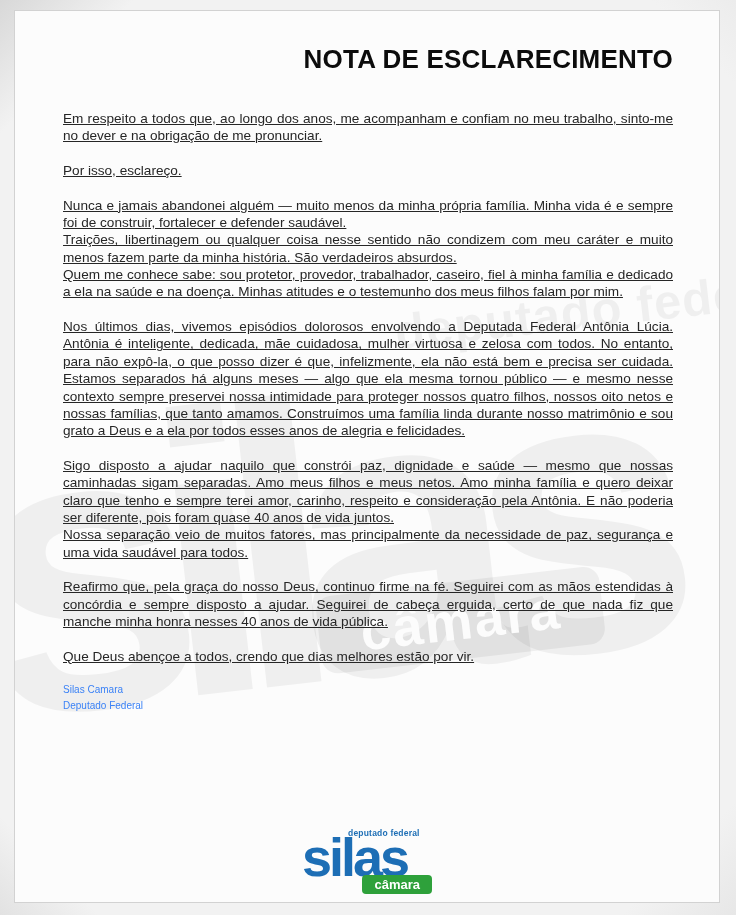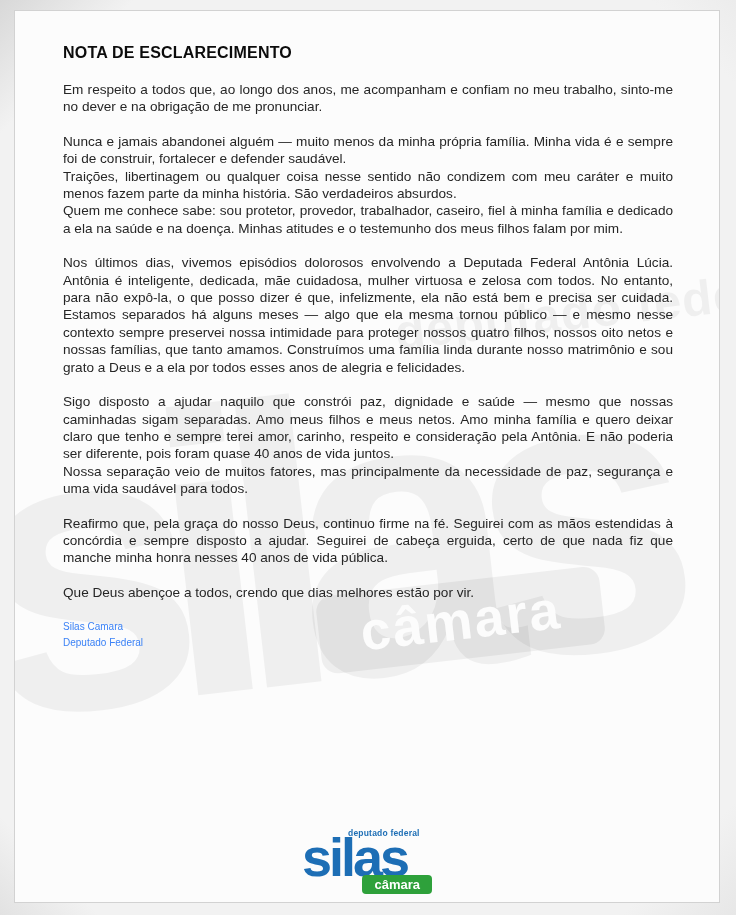--- a/index.html
+++ b/index.html
@@ -21,22 +21,22 @@
   .watermark{
     position:absolute;z-index:1;left:-45px;top:276px;width:900px;height:440px;
     transform:rotate(-6.5deg);color:rgba(0,0,0,0.05);pointer-events:none;
   }
   .wm-tagline{position:absolute;top:16px;left:445px;font-size:49px;font-weight:bold;letter-spacing:1px;white-space:nowrap;}
   .wm-word{position:absolute;top:44px;left:0;font-size:400px;font-weight:bold;letter-spacing:-42px;line-height:1;white-space:nowrap;}
   .wm-badge{position:absolute;top:298px;left:335px;font-size:54px;font-weight:bold;letter-spacing:2px;
     background:rgba(0,0,0,0.055);color:#fcfcfc;padding:8px 42px;border-radius:16px;}
   
   .content{position:relative;z-index:2;padding:33px 46px 0 48px;}
-  .title{margin:0 0 19px 0;text-align:left;font-size:16px;font-weight:bold;letter-spacing:.2px;color:#0c0c0c;}
-  .content p{margin:0;font-size:13.6px;line-height:17.35px;text-align:justify;color:#262626;}
+  .title{margin:0 0 35px 0;text-align:right;font-size:26px;font-weight:bold;letter-spacing:.2px;color:#0c0c0c;}
+  .content p{margin:0;font-size:13.6px;line-height:17.35px;text-align:justify;color:#262626;text-decoration:underline;}
   .pgroup{margin-bottom:17.35px;}
   .signature{font-weight:normal;font-size:10px;line-height:16px;color:#3b82f6;}
   
   .logo{position:absolute;z-index:2;left:50%;bottom:8px;transform:translateX(-50%);width:130px;height:66px;}
   .logo-tagline{position:absolute;top:0;left:46px;font-size:8.5px;font-weight:bold;letter-spacing:.2px;white-space:nowrap;color:#1d6eb5;}
   .logo-word{position:absolute;top:2px;left:0;font-size:54px;font-weight:800;letter-spacing:-3px;line-height:1;color:#1d6eb5;}
   .logo-badge{position:absolute;bottom:0;right:0;background:#2ea13b;color:#ffffff;font-weight:bold;font-size:13px;line-height:1;padding:3px 12px;border-radius:4px;}
 </style>
 </head>
 <body>
@@ -50,20 +50,23 @@
       <div class="wm-badge">câmara</div>
     </div>
 
     <div class="content">
       <h1 class="title">NOTA DE ESCLARECIMENTO</h1>
 
       <div class="pgroup">
         <p>Em respeito a todos que, ao longo dos anos, me acompanham e confiam no meu trabalho, sinto-me no dever e na obrigação de me pronunciar.</p>
       </div>
 
+      <div class="pgroup">
+        <p>Por isso, esclareço.</p>
+      </div>
 
       <div class="pgroup">
         <p>Nunca e jamais abandonei alguém — muito menos da minha própria família. Minha vida é e sempre foi de construir, fortalecer e defender saudável.</p>
         <p>Traições, libertinagem ou qualquer coisa nesse sentido não condizem com meu caráter e muito menos fazem parte da minha história. São verdadeiros absurdos.</p>
         <p>Quem me conhece sabe: sou protetor, provedor, trabalhador, caseiro, fiel à minha família e dedicado a ela na saúde e na doença. Minhas atitudes e o testemunho dos meus filhos falam por mim.</p>
       </div>
 
       <div class="pgroup">
         <p>Nos últimos dias, vivemos episódios dolorosos envolvendo a Deputada Federal Antônia Lúcia. Antônia é inteligente, dedicada, mãe cuidadosa, mulher virtuosa e zelosa com todos. No entanto, para não expô-la, o que posso dizer é que, infelizmente, ela não está bem e precisa ser cuidada. Estamos separados há alguns meses — algo que ela mesma tornou público — e mesmo nesse contexto sempre preservei nossa intimidade para proteger nossos quatro filhos, nossos oito netos e nossas famílias, que tanto amamos. Construímos uma família linda durante nosso matrimônio e sou grato a Deus e a ela por todos esses anos de alegria e felicidades.</p>
       </div>

